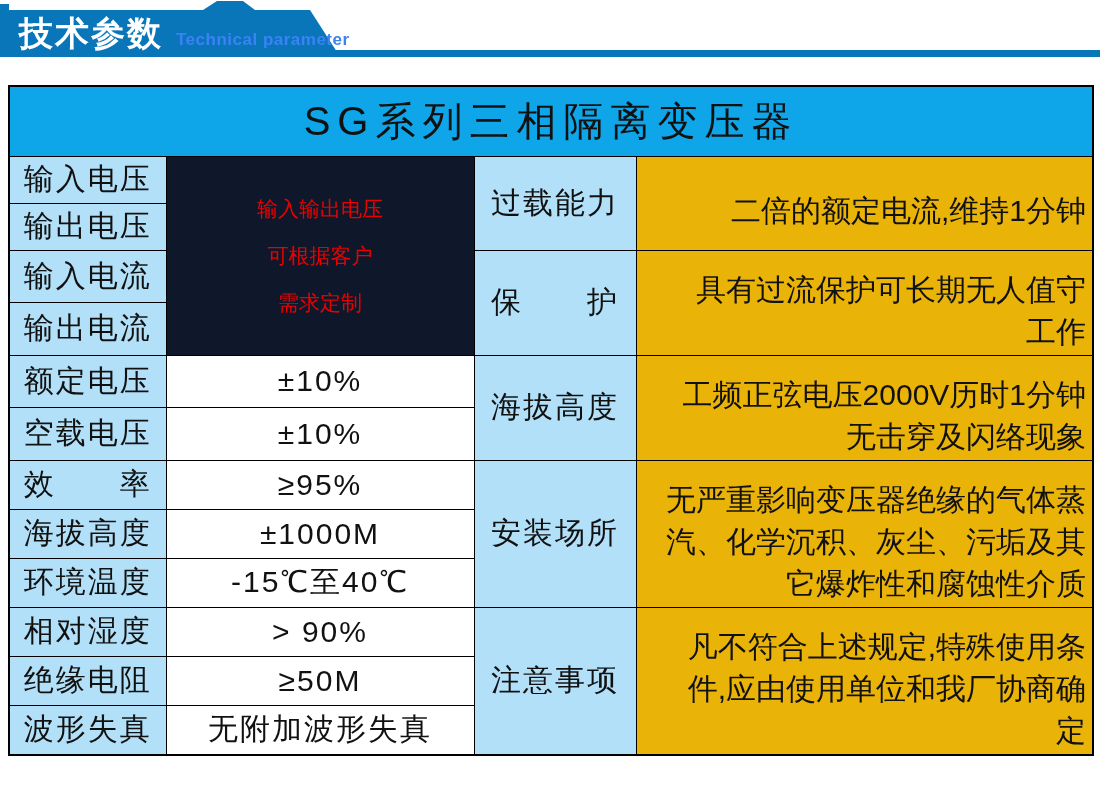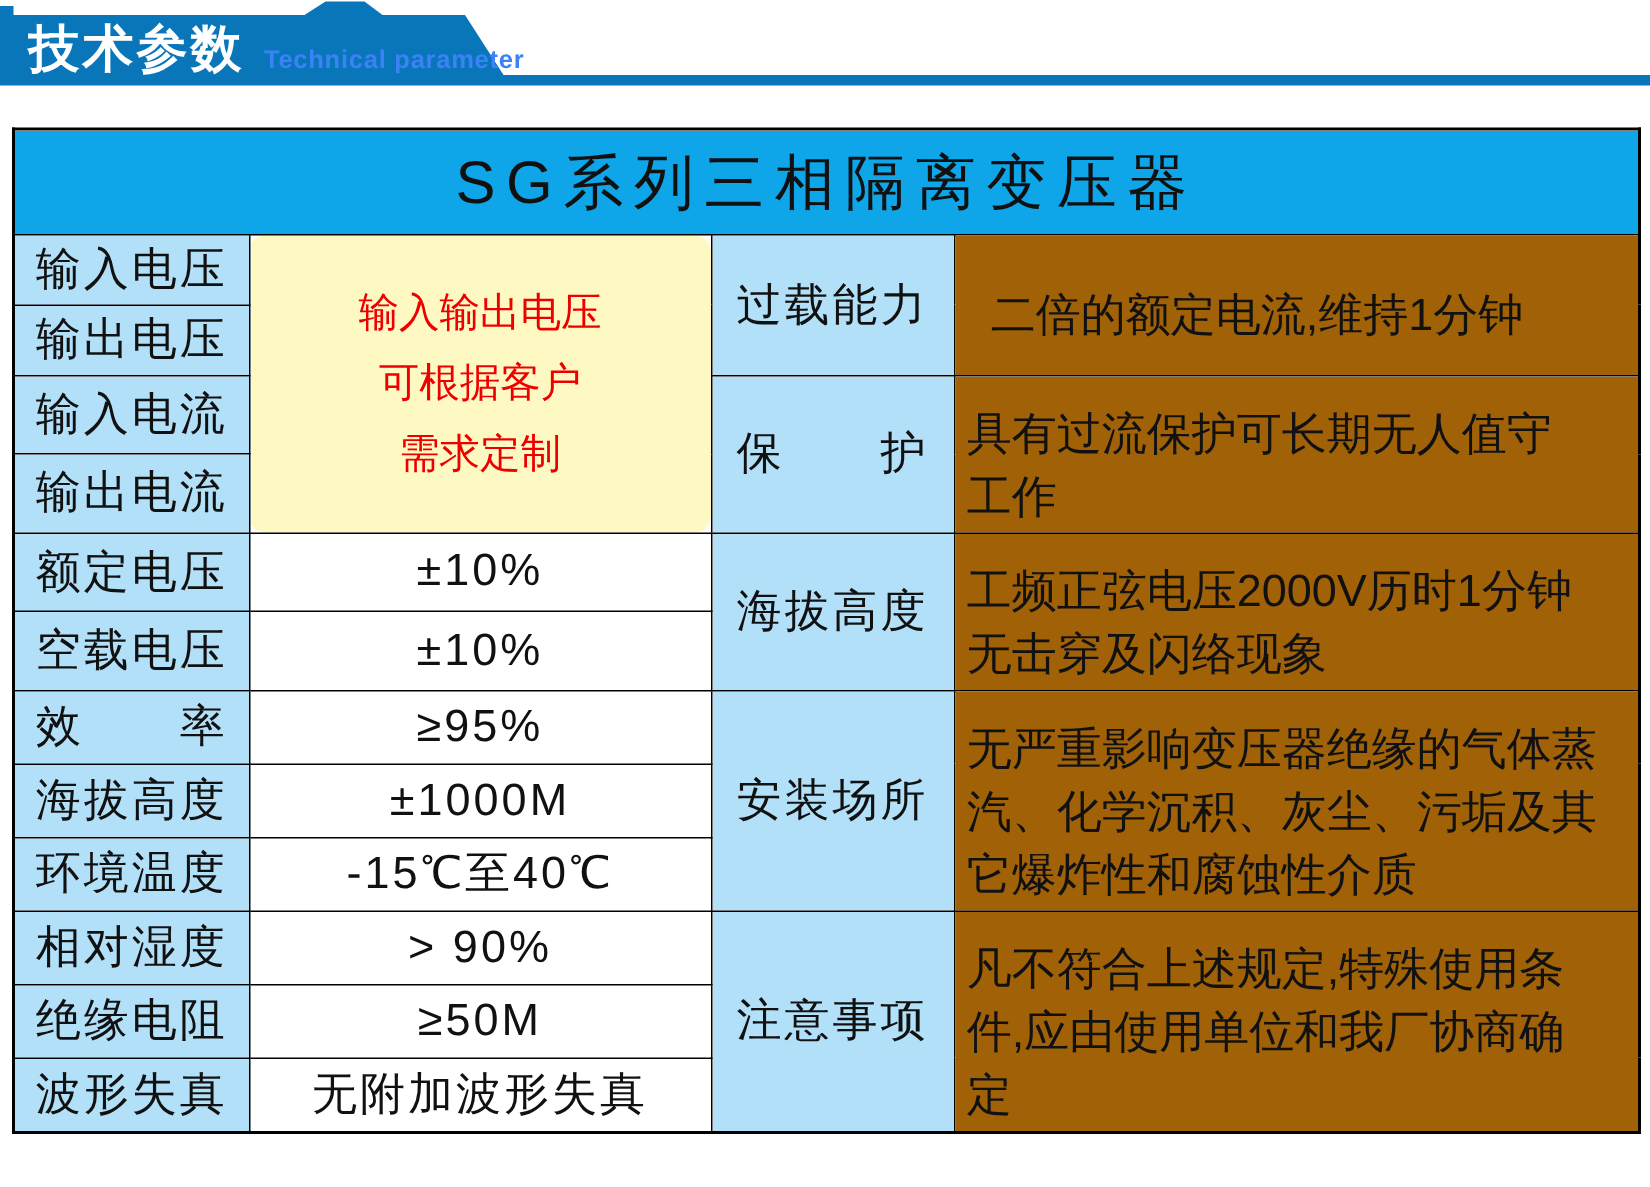--- a/index.html
+++ b/index.html
@@ -45,27 +45,26 @@
     background:#b2e0f8;
     text-align:center;
     font-size:30px;letter-spacing:2px;
     white-space:nowrap;
   }
   td.val{
     background:#ffffff;text-align:center;
     font-size:30px;letter-spacing:2px;margin-top:16px;
   }
   td.custom{
-    background:#fef9c3;text-align:center;
-    color:#ee0000;font-size:27px;line-height:47px;
+    background:#0f172a;text-align:center;
+    color:#ee0000;font-size:21px;line-height:47px;
     white-space:pre-line;
-    border-radius:11px;
   }
   td.desc{
-    background:#a16207;text-align:left;
+    background:#eab308;text-align:right;
     font-size:30px;line-height:42px;
     padding:18px 6px 2px 8px;
     white-space:pre-line;
   }
   td.desc.pad-lg{padding-left:24px;}
   tr.r{height:46.75px;}
 </style>
 </head>
 <body>
 

